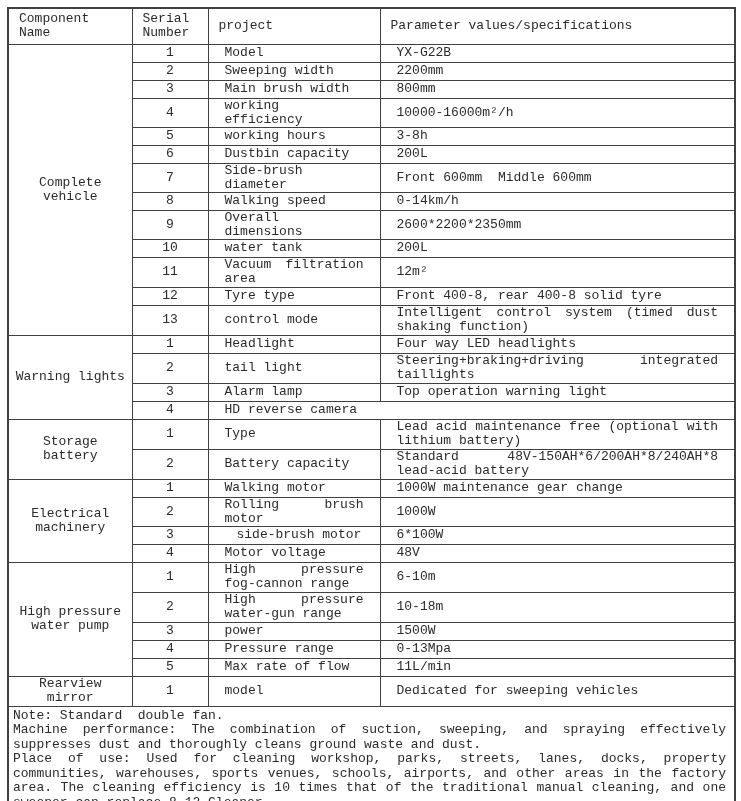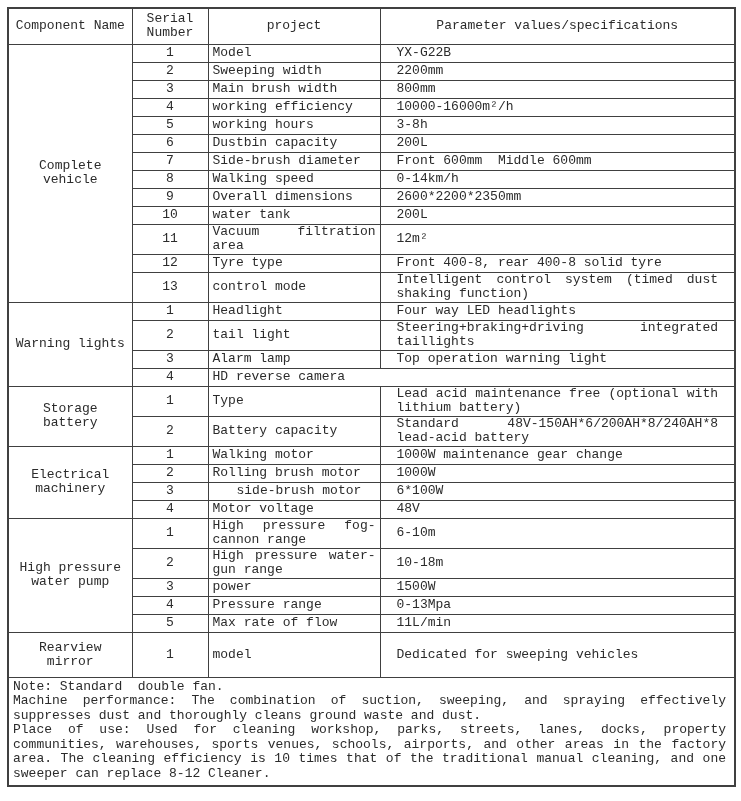--- a/index.html
+++ b/index.html
@@ -25,24 +25,24 @@
     border: 1px solid #404040;
     font-size: 13px;
     line-height: 14px;
     font-weight: normal;
     vertical-align: middle;
     overflow: hidden;
   }
   tr.s { height: 18px; }
   tr.t { height: 30px; }
   tr.hdr { height: 36px; }
-  th { text-align: center; padding: 0 2px; }
-  td.comp { text-align: center; padding: 8px 5px; }
+  th { text-align: left; padding: 0 10px; }
+  td.comp { text-align: center; padding: 0 5px; }
   td.sn   { text-align: center; padding: 0 2px; }
-  td.proj { text-align: justify; padding: 0 4px; }
+  td.proj { text-align: justify; padding: 0 16px; }
   td.proj.indent { padding-left: 28px; }
   td.val  { text-align: justify; padding: 0 16px; }
   td.notes {
     padding: 2px 8px 4px 4px;
     text-align: justify;
     vertical-align: top;
     border-radius: 15px;
   }
   td.notes p {
     margin: 0;

